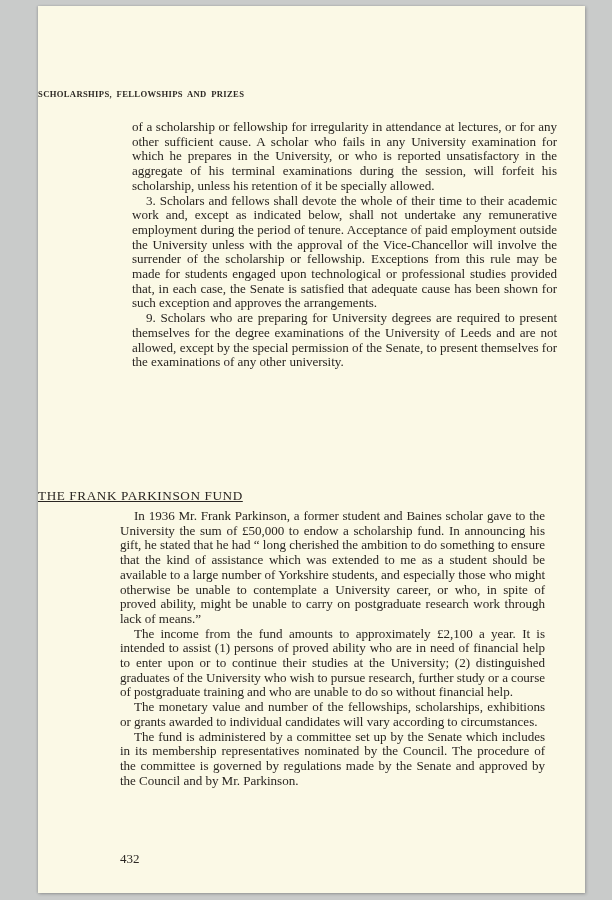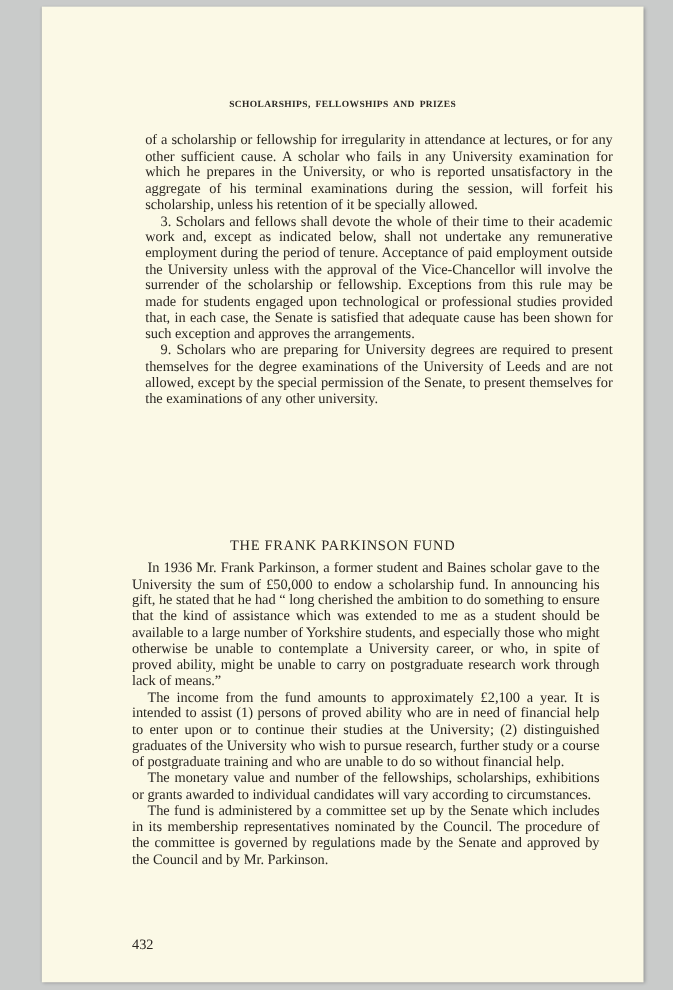--- a/index.html
+++ b/index.html
@@ -13,21 +13,20 @@
     .page {
       position: absolute;
       left: 38px; top: 6px;
       width: 547px; height: 887px;
       background: #fbf9e6;
       box-shadow: 1px 1px 3px rgba(0,0,0,0.25), -1px 0 2px rgba(0,0,0,0.12);
     }
     .running-head {
       position: absolute;
       left: 0; right: 0; top: 83px;
-      text-align: center;
       font-size: 8.6px;
       letter-spacing: 0.35px;
       font-weight: bold;
       color: #2b2723;
       word-spacing: 2px;
     }
     .body-block {
       position: absolute;
       left: 82px; width: 425px;
       font-size: 13.1px;
@@ -37,24 +36,25 @@
     }
     .body-block p {
       margin: 0;
       text-indent: 0;
     }
     .body-block p.ind { text-indent: 14px; }
     .block-1 { top: 114px; margin-left: 12px; }
     .section-title {
       position: absolute;
       left: 0; right: 0; top: 482px;
-      text-align: center;
+      text-align: left;
       font-size: 13.2px;
       letter-spacing: 0.6px;
       color: #2b2723;
+      text-decoration: underline;
     }
     .block-2 { top: 503px; }
     .folio {
       position: absolute;
       left: 82px; top: 845px;
       font-size: 13px;
     }
   </style>
 </head>
 <body>

